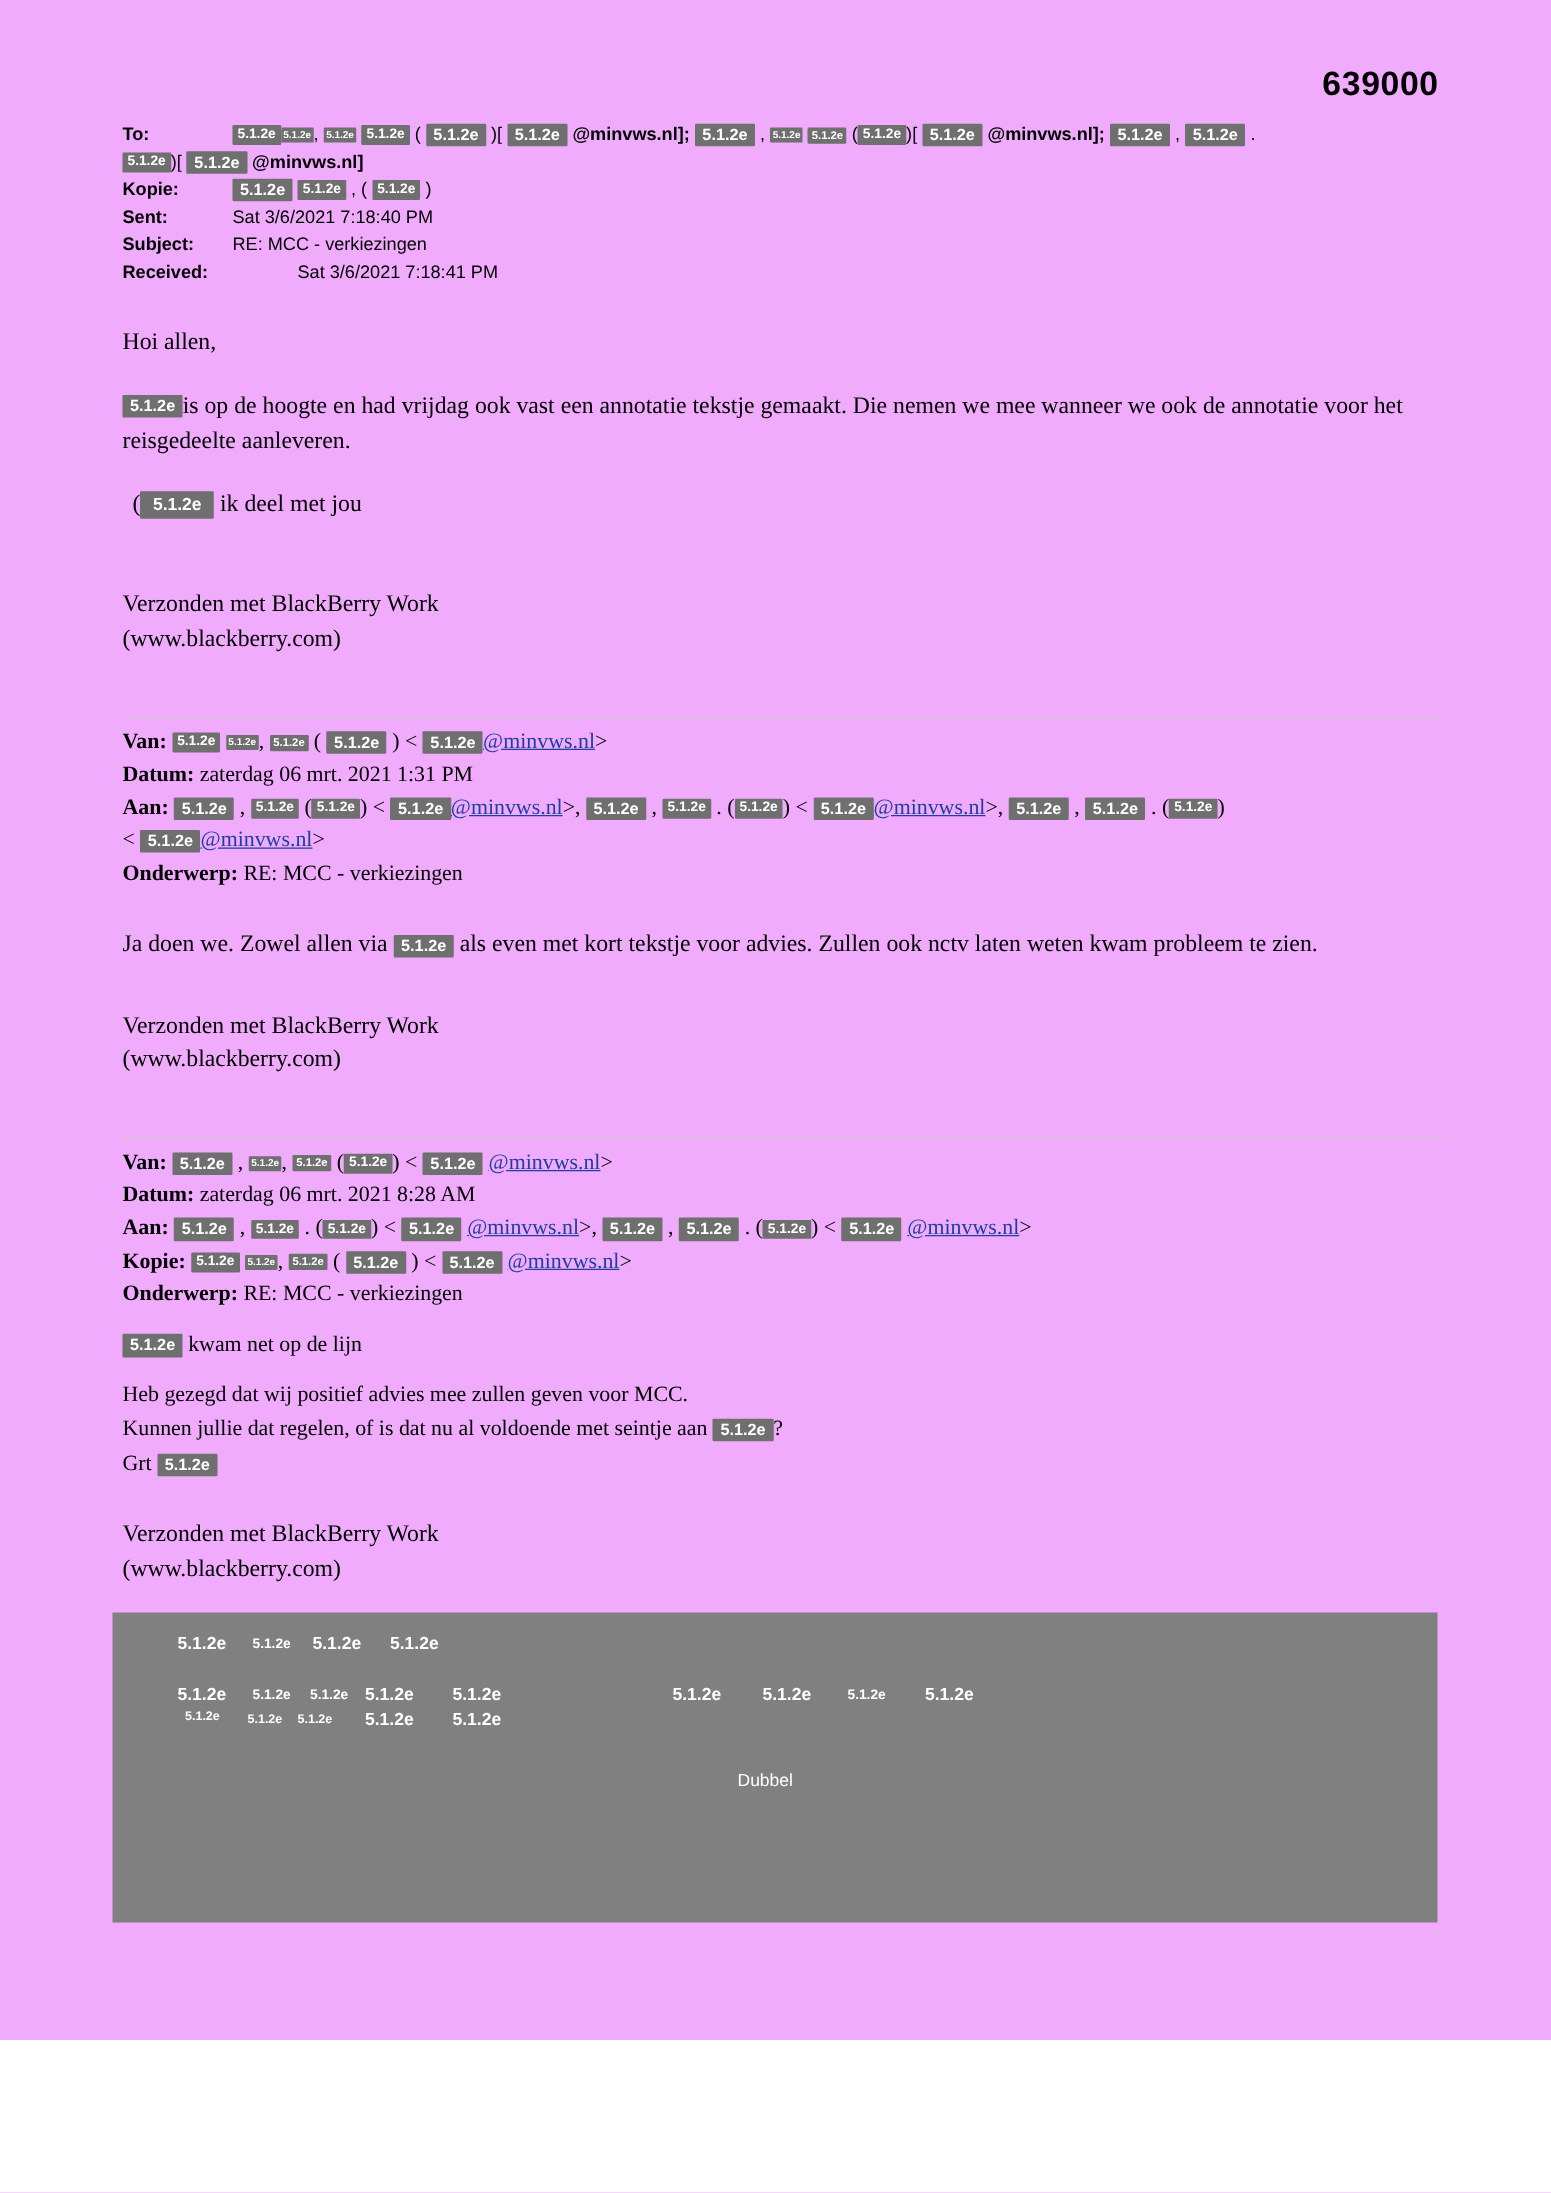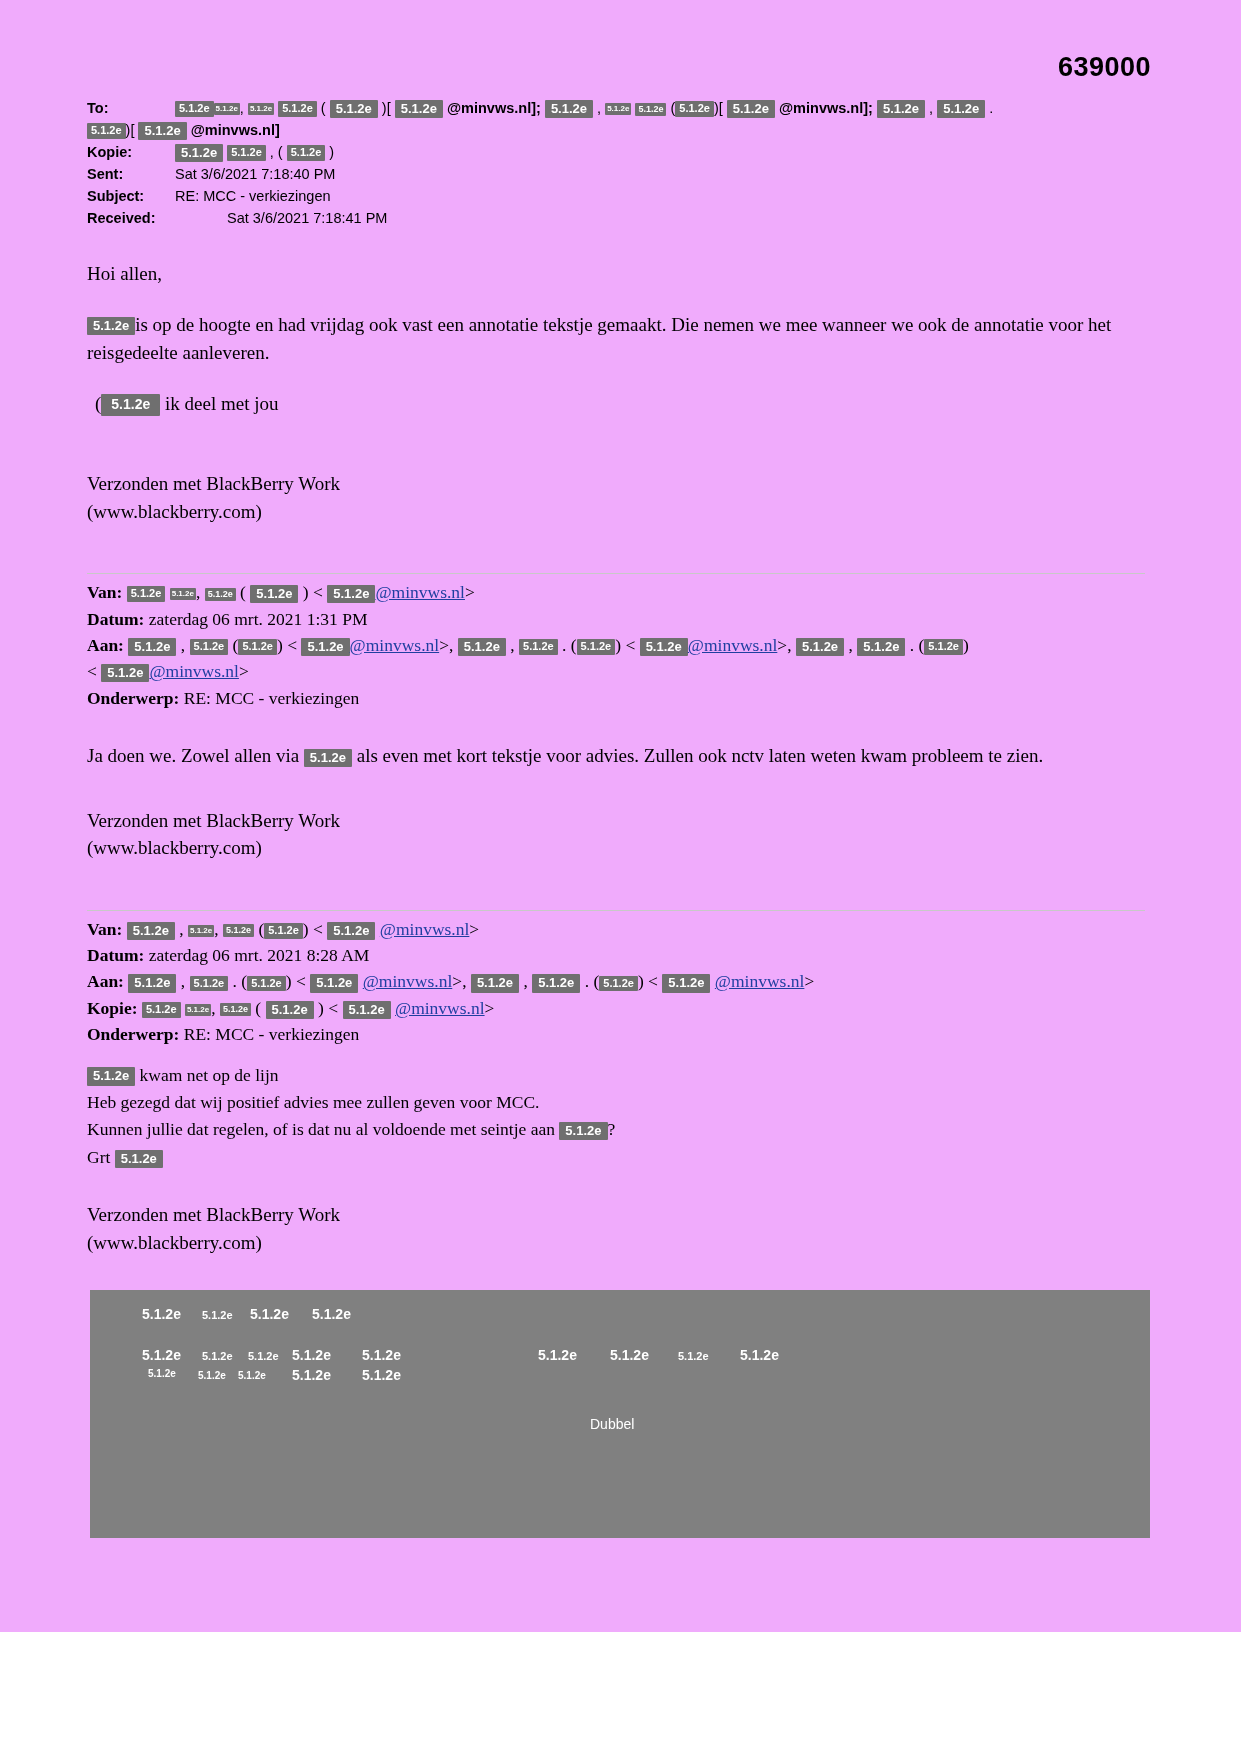--- a/index.html
+++ b/index.html
@@ -21,21 +21,21 @@
     top: 52px;
     right: 90px;
     font-family: "Liberation Sans", sans-serif;
     font-size: 27px;
     font-weight: bold;
     letter-spacing: 0.5px;
     color: #000;
   }
   .content {
     position: absolute;
-    left: 87px;
+    left: 98px;
     top: 98px;
     width: 1058px;
   }
 
   
   .r {
     display: inline-block;
     background: #6f6f6f;
     color: #ffffff;
     font-family: "Liberation Sans", sans-serif;
@@ -298,21 +298,21 @@
         <span class="mail-link">@minvws.nl</span>&gt;
       </p>
 
       <p class="q-line">
         <span class="q-label">Onderwerp:</span>
         <span>RE: MCC - verkiezingen</span>
       </p>
 
       <div class="gap-sm"></div>
 
-      <p class="q-line body-text" style="margin-bottom:2px;">
+      <p class="q-line body-text" style="margin-bottom:15px;">
         <span class="r s3">5.1.2e</span>
         <span>kwam net op de lijn</span>
       </p>
       <p class="q-line body-text" style="margin-bottom:2px;">Heb gezegd dat wij positief advies mee zullen geven voor MCC.</p>
       <p class="q-line body-text" style="margin-bottom:2px;">
         <span>Kunnen jullie dat regelen, of is dat nu al voldoende met seintje aan</span>
         <span class="r s3">5.1.2e</span><span>?</span>
       </p>
       <p class="q-line body-text">
         <span>Grt</span>

